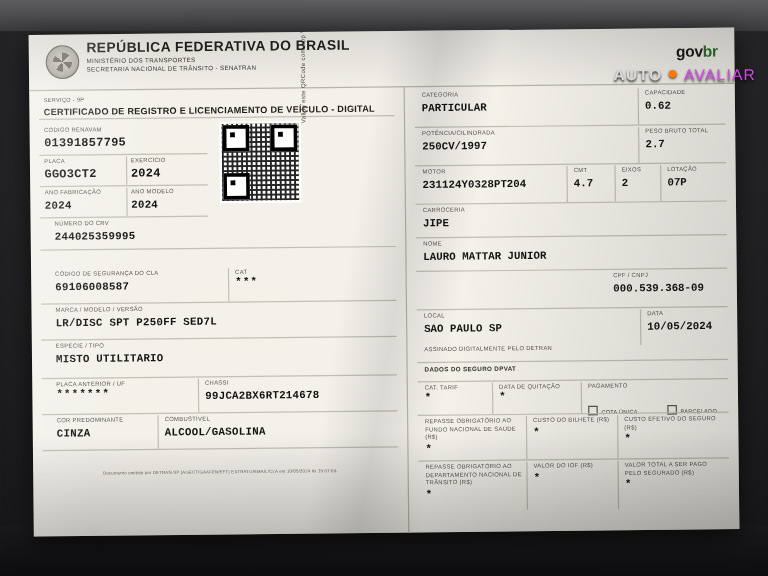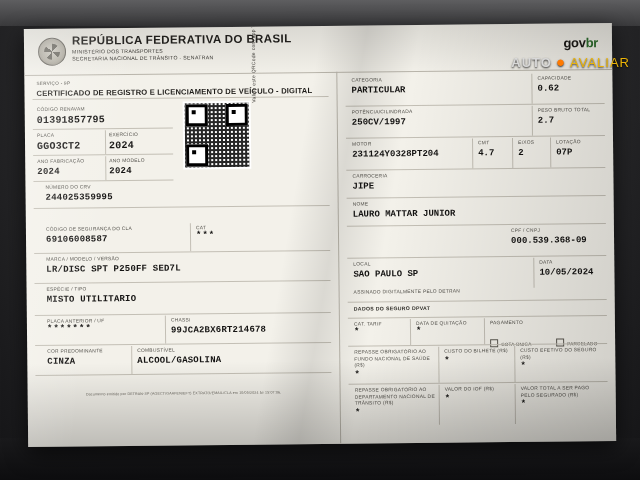--- a/index.html
+++ b/index.html
@@ -30,21 +30,21 @@
     background:linear-gradient(180deg,#1a1a1c,#0d0d0f);
   }
 
   
   .watermark{
     position:absolute;right:10px;top:6px;z-index:40;
     color:#d8d8d8;font-size:13px;letter-spacing:1px;font-weight:bold;
     text-shadow:0 1px 2px rgba(0,0,0,.8);
     display:flex;align-items:flex-end;gap:4px;margin-top:47px;
   }
-  .watermark .lite{font-weight:normal;color:#eab308;}
+  .watermark .lite{font-weight:normal;color:#d946ef;}
   .watermark .dot{color:#ff7a00;font-size:15px;}
 
   
   .doc{
     position:absolute;
     left:26px;top:26px;width:588px;height:418px;
     background:#f3f1ea;
     transform:rotate(-0.6deg);
     box-shadow:0 6px 22px rgba(0,0,0,.65);
     overflow:hidden;

